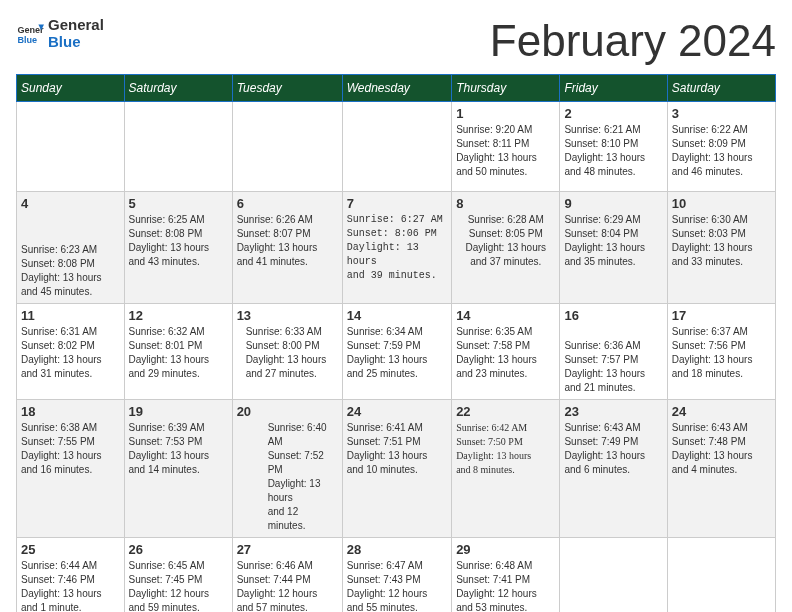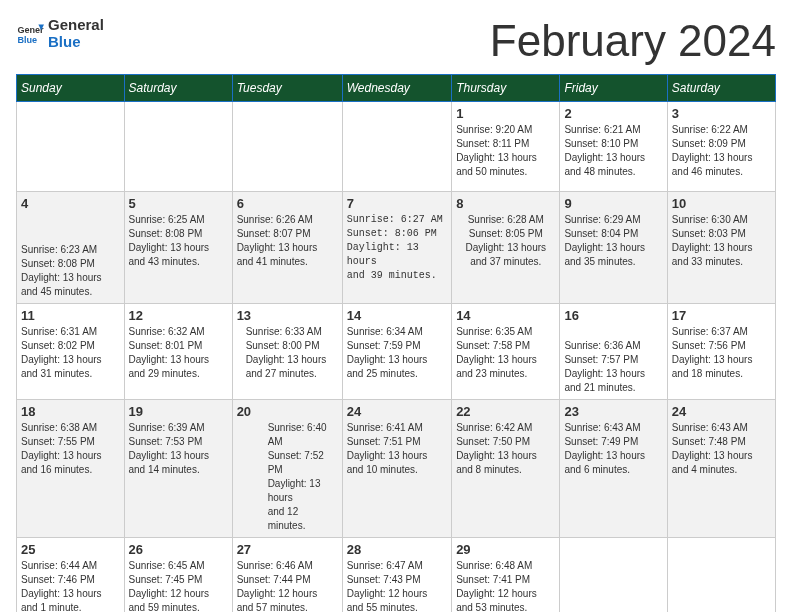--- a/index.html
+++ b/index.html
@@ -271,21 +271,21 @@
         </td>
         <td>
           <div class="day-num">24</div>
           <div class="day-info" style="white-space: pre-line;">Sunrise: 6:41 AM
 Sunset: 7:51 PM
 Daylight: 13 hours
 and 10 minutes.</div>
         </td>
         <td>
           <div class="day-num">22</div>
-          <div class="day-info" style="white-space: pre-line;">Sunrise: 6:42 AM
+          <div class="day-info" style="white-space: pre-line; font-family: Liberation Serif, serif;">Sunrise: 6:42 AM
 Sunset: 7:50 PM
 Daylight: 13 hours
 and 8 minutes.</div>
         </td>
         <td>
           <div class="day-num">23</div>
           <div class="day-info" style="white-space: pre-line;">Sunrise: 6:43 AM
 Sunset: 7:49 PM
 Daylight: 13 hours
 and 6 minutes.</div>

